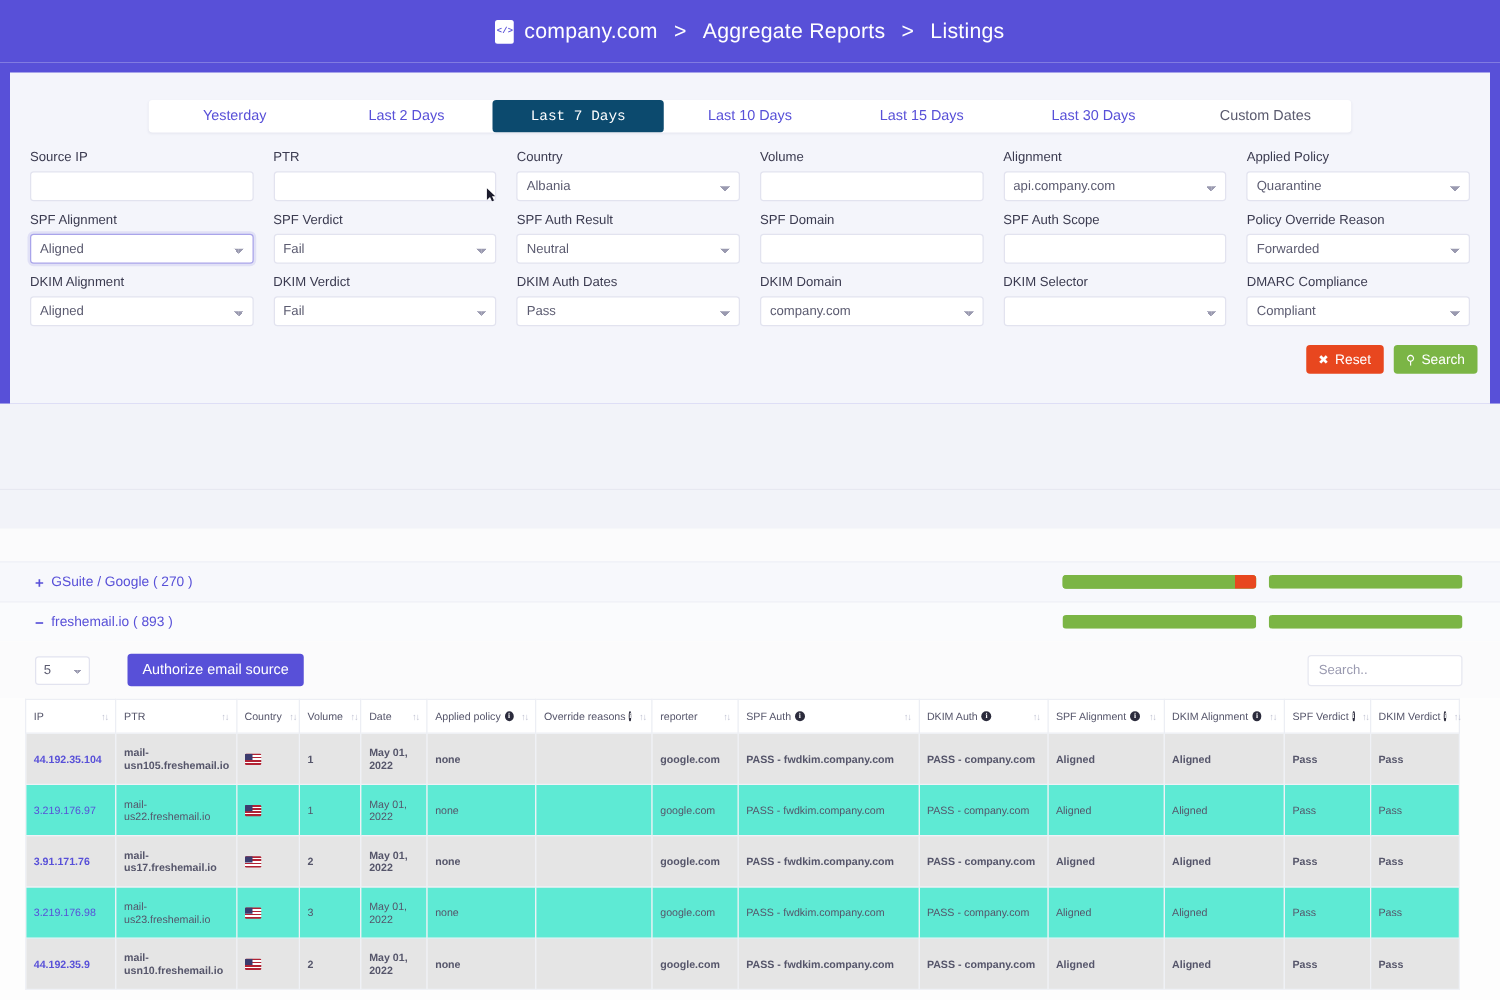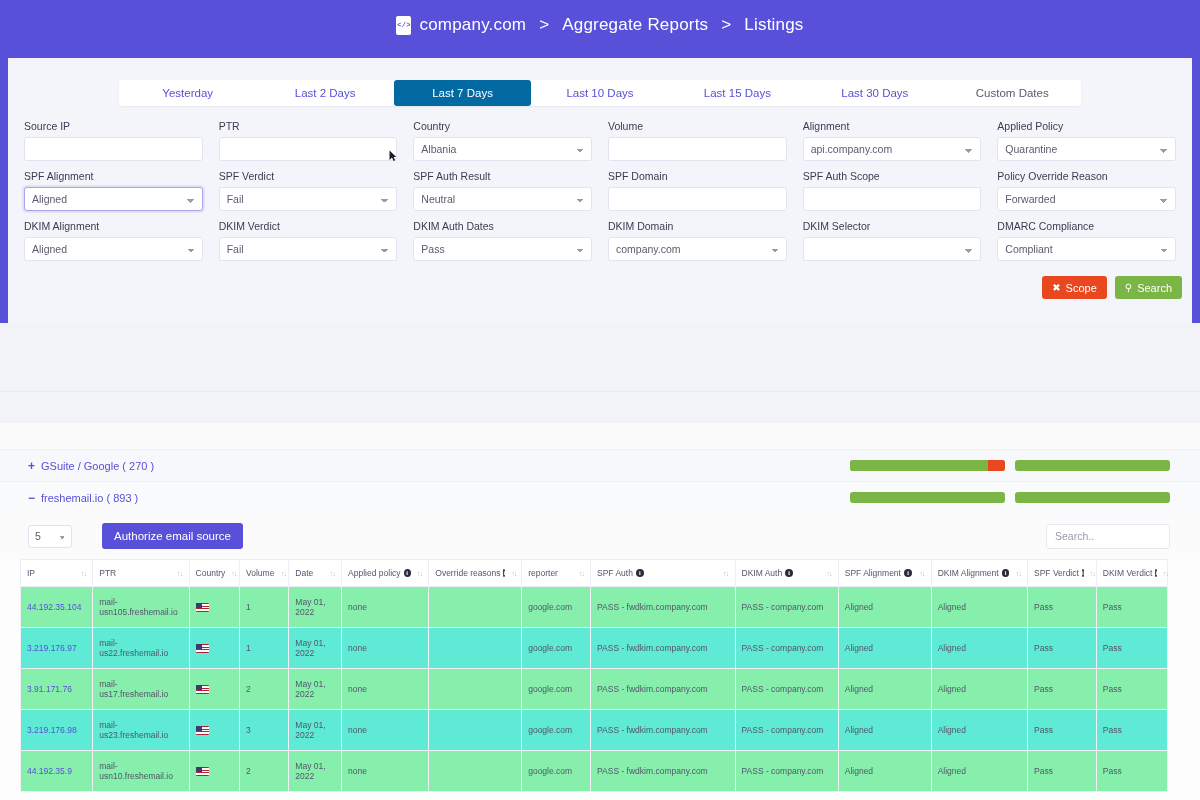--- a/index.html
+++ b/index.html
@@ -47,21 +47,21 @@
     margin: 6px auto 0 auto; width: 962px; height: 26px;
     background: #fff; border-radius: 3px;
     display: flex; box-shadow: 0 1px 2px rgba(40,40,80,.06);
     overflow: hidden;
   }
   .tab {
     flex: 1; display: flex; align-items: center; justify-content: center;
     font-size: 11.5px; color: #5850d8; cursor: pointer;
     border-radius: 3px;
   }
-  .tab.active { background: #0369a1; color: #fff; }
+  .tab.active { background: #0c4a6e; color: #fff; font-family: Liberation Mono, monospace; }
   .tab.plain { color: #5a5a6e; text-align: right; }
 
   .cursor-arrow {
     position: absolute; left: 381px; top: 92px; width: 8px; height: 12px;
     pointer-events: none;
   }
 
   .formgrid {
     margin-top: 14px; padding: 0 8px;
     display: grid; grid-template-columns: repeat(6, 1fr);
@@ -169,21 +169,21 @@
   .info-dot {
     display: inline-block; width: 8px; height: 8px; border-radius: 50%;
     background: #2b2b3c; color: #fff; font-size: 6px; line-height: 8px;
     text-align: center; font-family: "Liberation Serif", serif; font-weight: bold;
   }
   .sort-ico { color: #bdbfd0; font-size: 7.5px; letter-spacing: -1px; }
   table.dt td {
     font-size: 8.5px; color: #55556a; padding: 10px 6px;
     border: 1px solid #eff1f6; vertical-align: middle;
   }
-  tr.r-odd td { background: #86efac; }
+  tr.r-odd td { background: #e5e5e5; font-weight: bold; }
   tr.r-even td { background: #5eead4; }
   td.ip a { color: #5850d8; text-decoration: none; }
   td.green { color: #86b860; }
   .flag {
     display: inline-block; width: 13px; height: 9px; border-radius: 1px;
     background:
       linear-gradient(to bottom,
         #b22234 0 14%, #fff 14% 28%, #b22234 28% 42%, #fff 42% 56%,
         #b22234 56% 70%, #fff 70% 84%, #b22234 84% 100%);
     position: relative; overflow: hidden; vertical-align: middle;
@@ -263,21 +263,21 @@
           <div class="field"><label>DKIM Verdict</label><select><option>Fail</option></select></div>
           <div class="field"><label>DKIM Auth Dates</label><select><option>Pass</option></select></div>
           <div class="field"><label>DKIM Domain</label><select><option>company.com</option></select></div>
           <div class="field"><label>DKIM Selector</label><select><option></option></select></div>
           <div class="field"><label>DMARC Compliance</label><select><option>Compliant</option></select></div>
         </div>
 
       <div class="formactions">
         <button class="btn btn-reset">
           <span class="gl">✖</span>
-          <span>Scope</span>
+          <span>Reset</span>
         </button>
         <button class="btn btn-search">
           <span class="gl">⚲</span>
           <span>Search</span>
         </button>
       </div>
 
     </div>
   </div>
 

